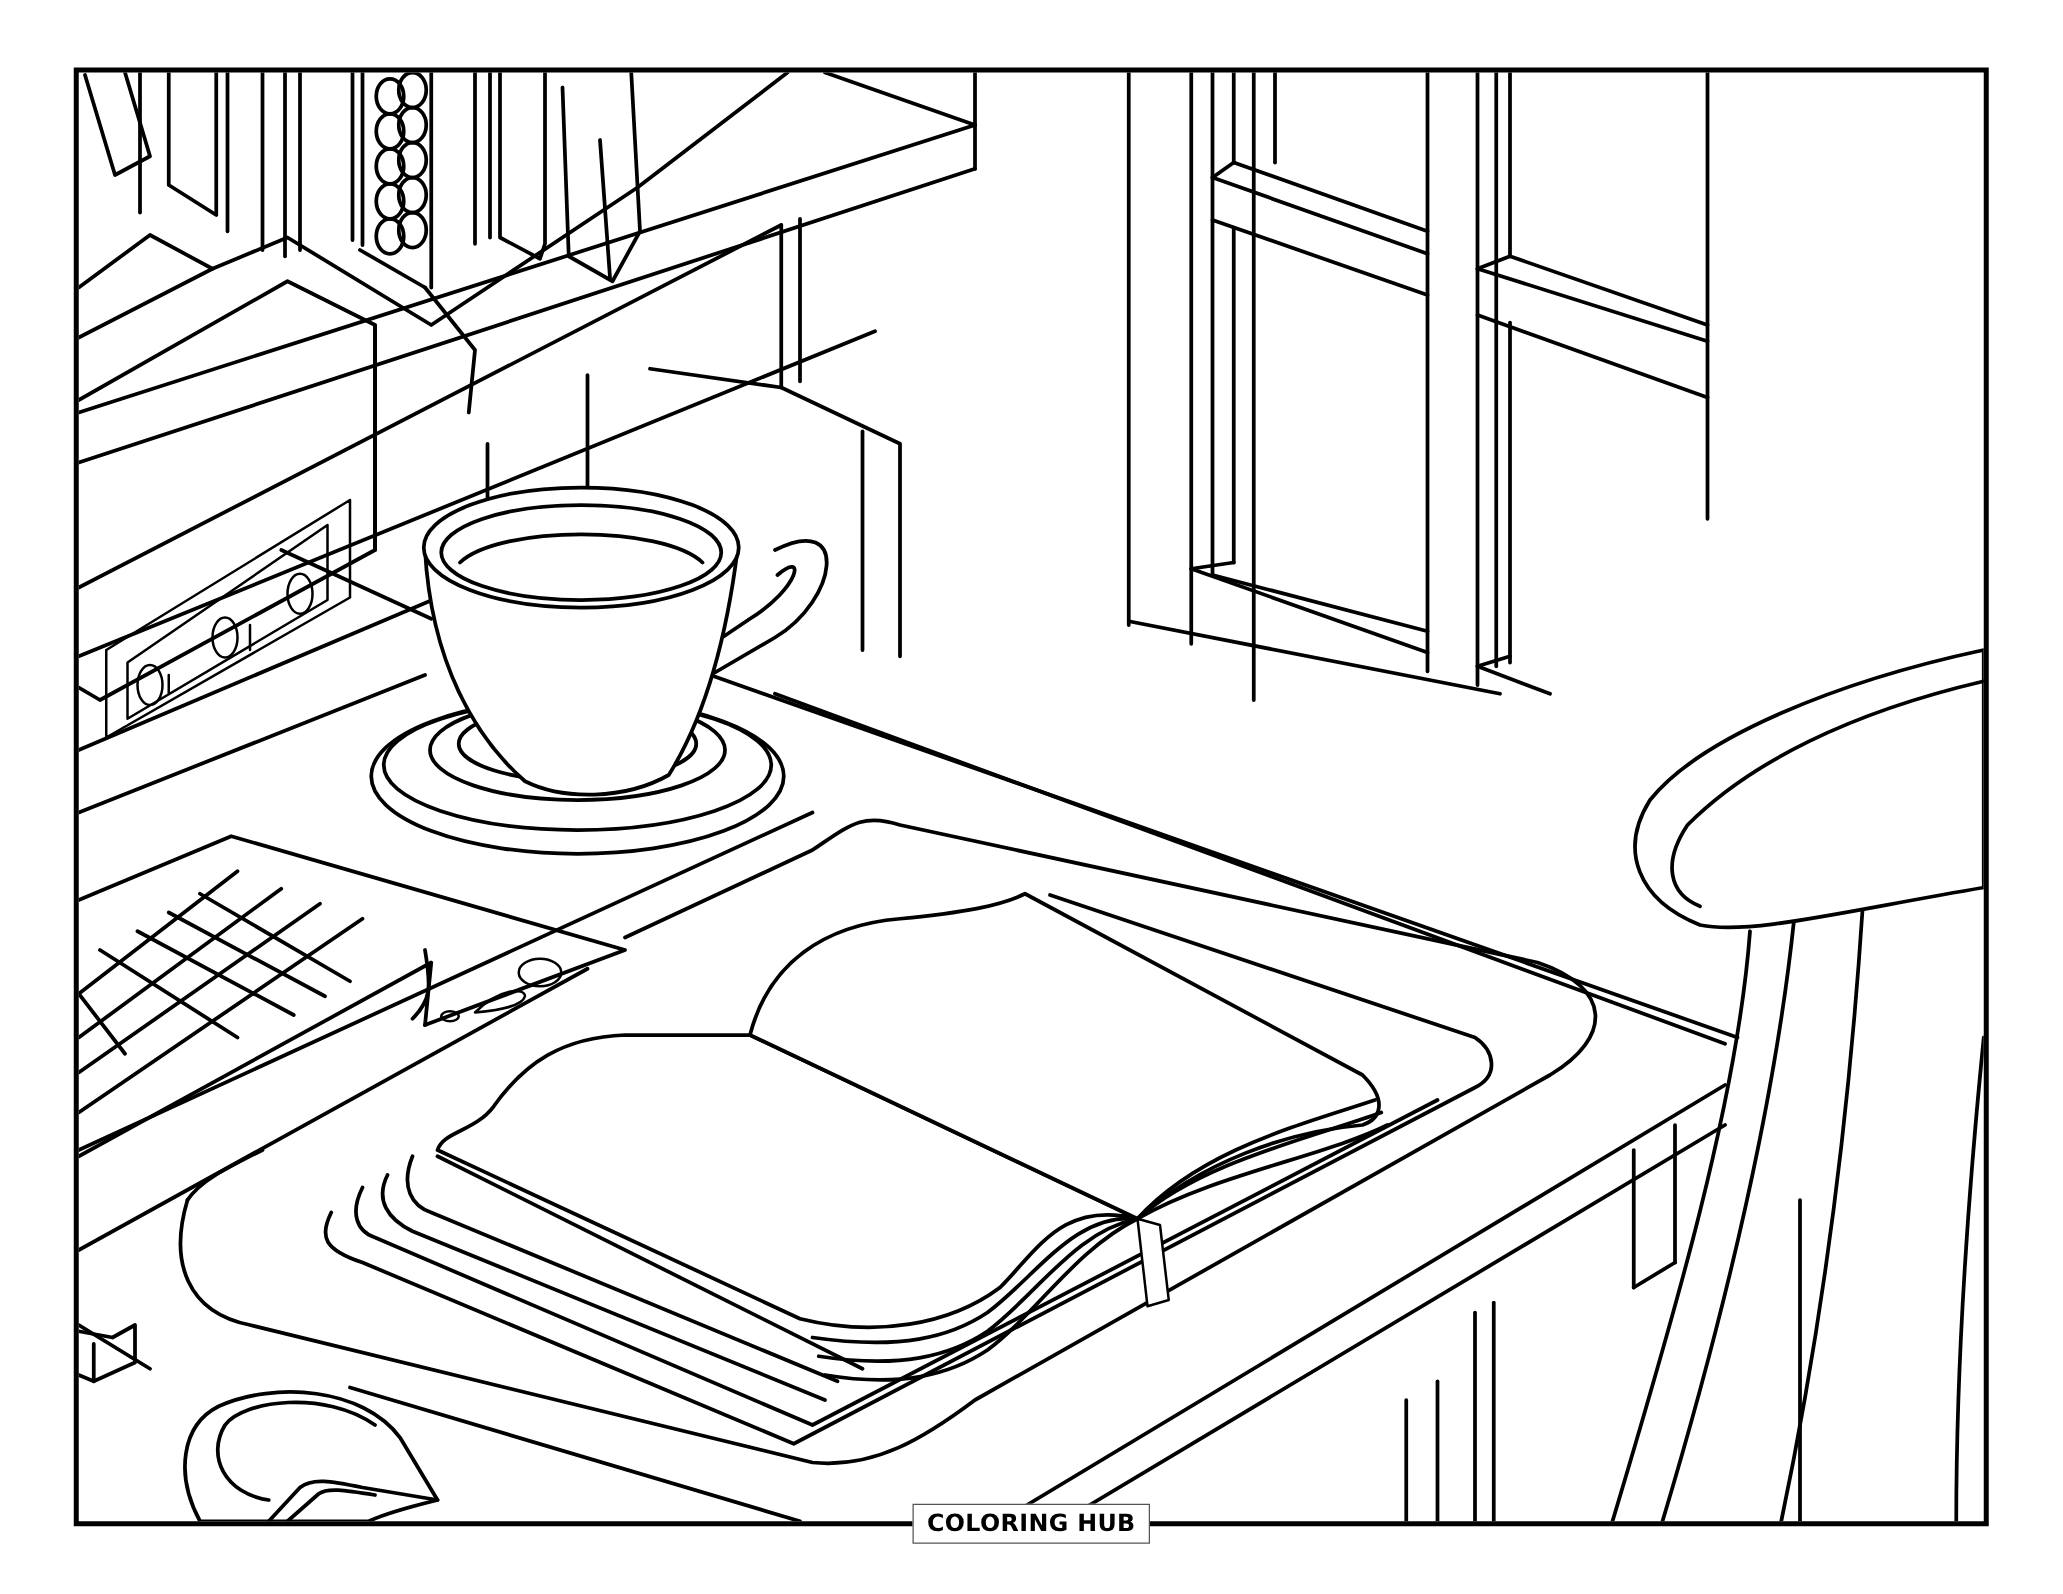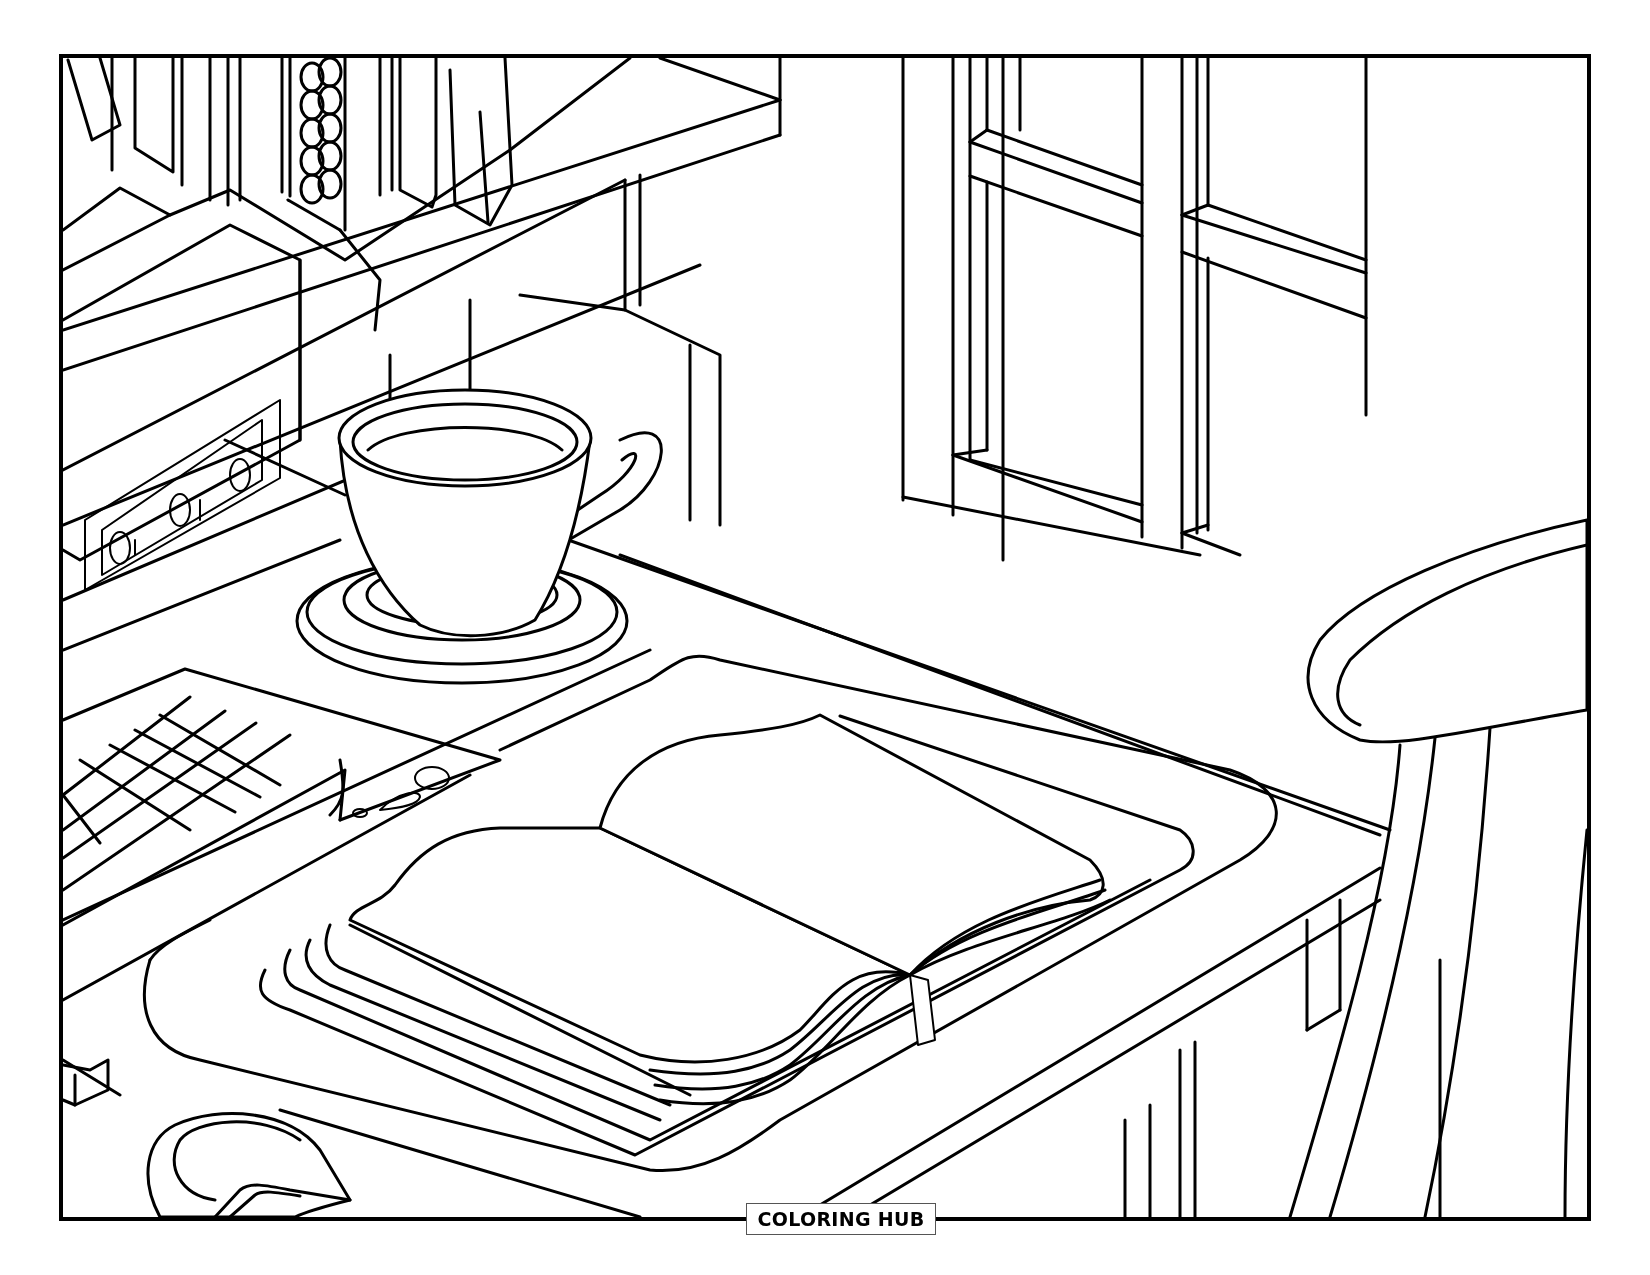--- a/index.html
+++ b/index.html
@@ -7,21 +7,21 @@
     .page { position: absolute; left: 0; top: 0; width: 1650px; height: 1275px; background: #ffffff; }
     .frame { position: absolute; left: 59px; top: 54px; width: 1532px; height: 1167px; box-sizing: border-box; border: 4px solid #000; background: #fff; overflow: hidden; }
     .art { position: absolute; left: 0; top: 0; width: 1650px; height: 1275px; }
     .art path, .art line, .art ellipse, .art rect, .art polyline, .art polygon, .art circle {
       fill: none; stroke: #000; stroke-width: 3; stroke-linejoin: round; stroke-linecap: round;
     }
     .art .thin { stroke-width: 2; }
     .art .fillw { fill: #fff; }
     .brand { position: absolute; left: 730px; top: 1203px; width: 190px; height: 32px; box-sizing: border-box;
       border: 1.5px solid #555; background: #fff; display: flex; align-items: center; justify-content: center;
-      font-family: "DejaVu Sans", sans-serif; font-weight: bold; font-size: 19px; letter-spacing: 0.3px; color: #000; margin-left: 16px; }
+      font-family: "DejaVu Sans", sans-serif; font-weight: bold; font-size: 19px; letter-spacing: 0.3px; color: #000; }
   </style>
 </head>
 <body>
 
 <div class="page">
   <div class="frame"></div>
 
   <svg class="art" viewBox="0 0 1650 1275">
     <defs>
       <clipPath id="clipframe">

